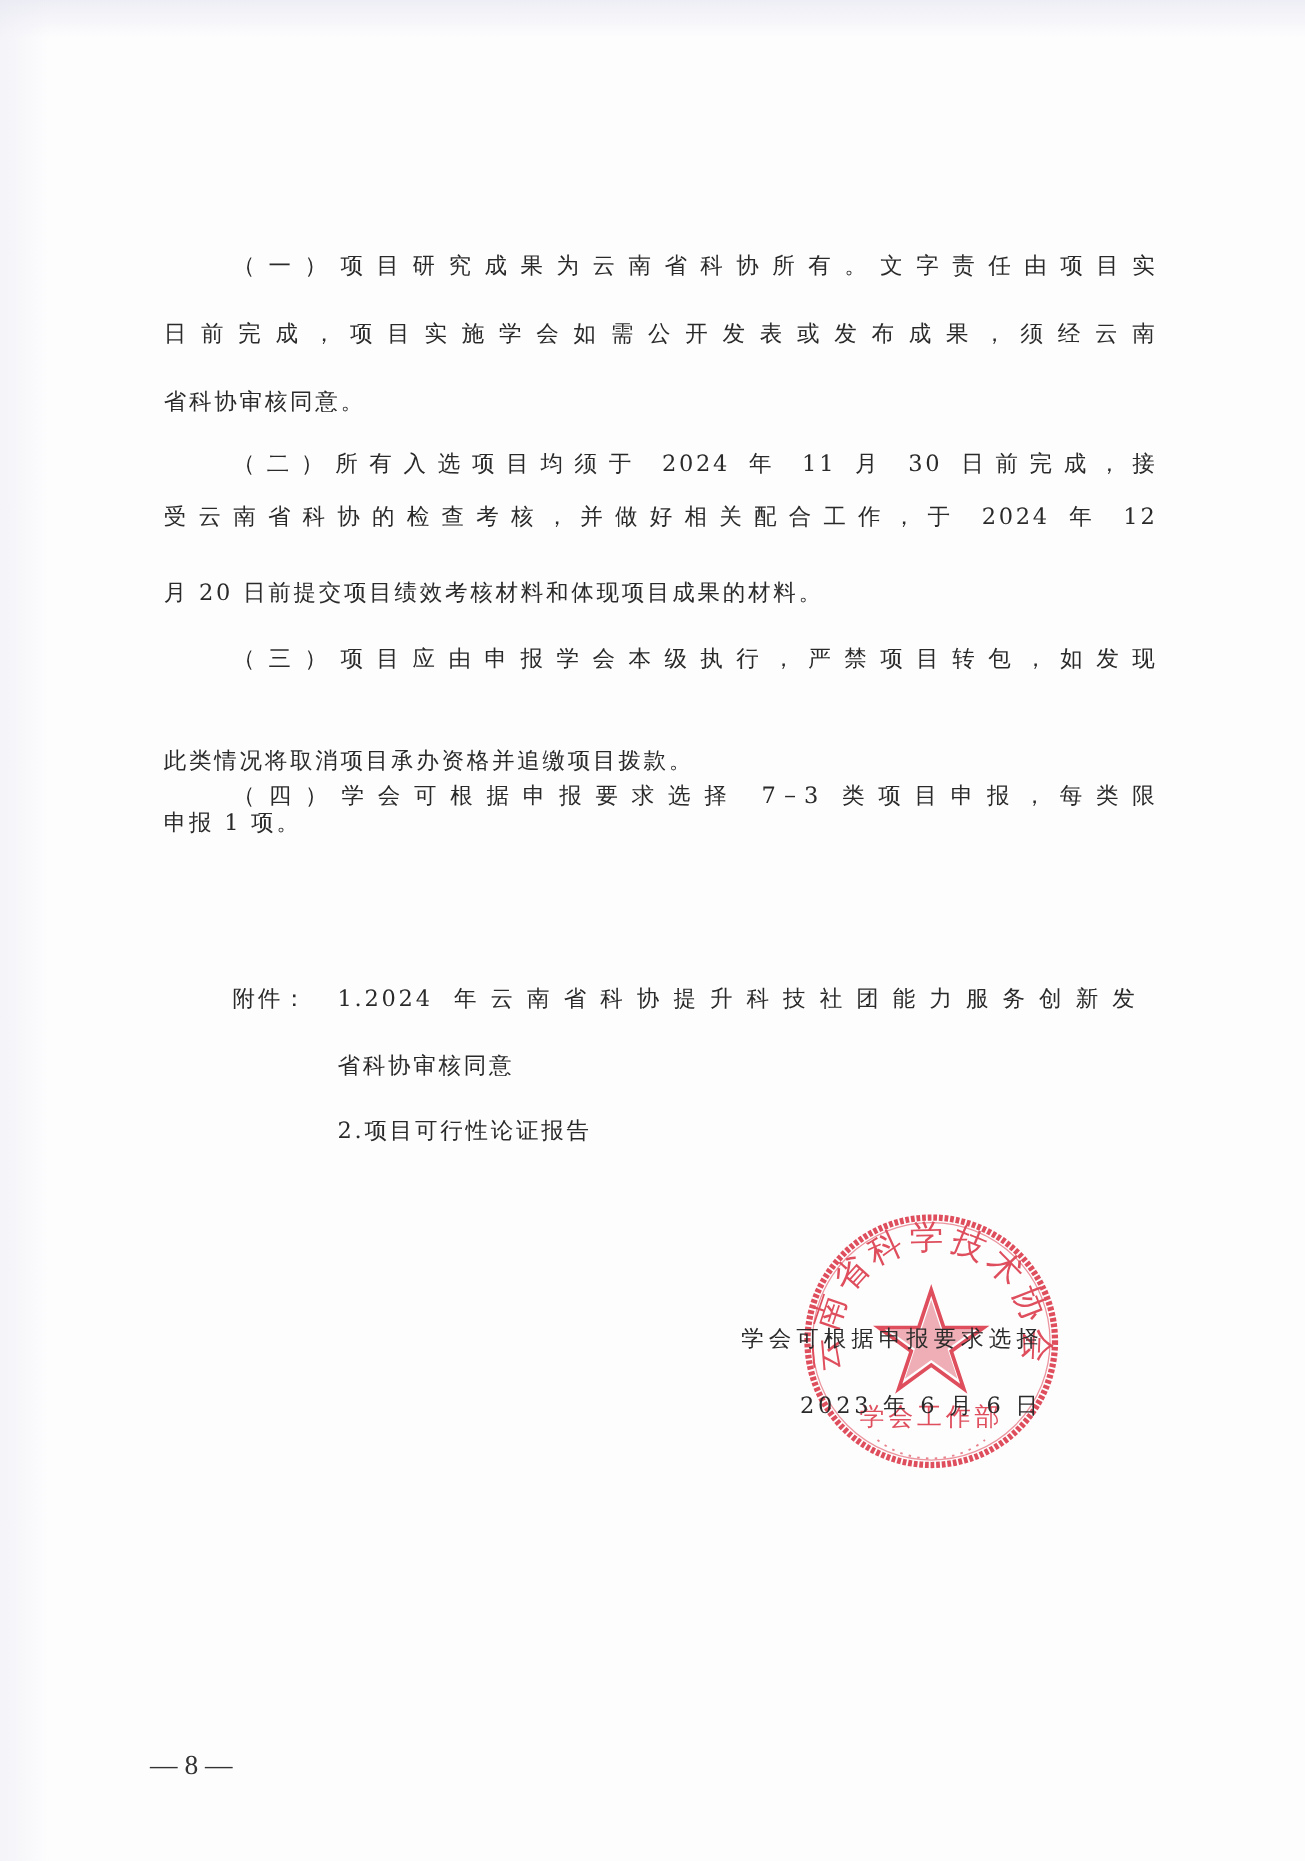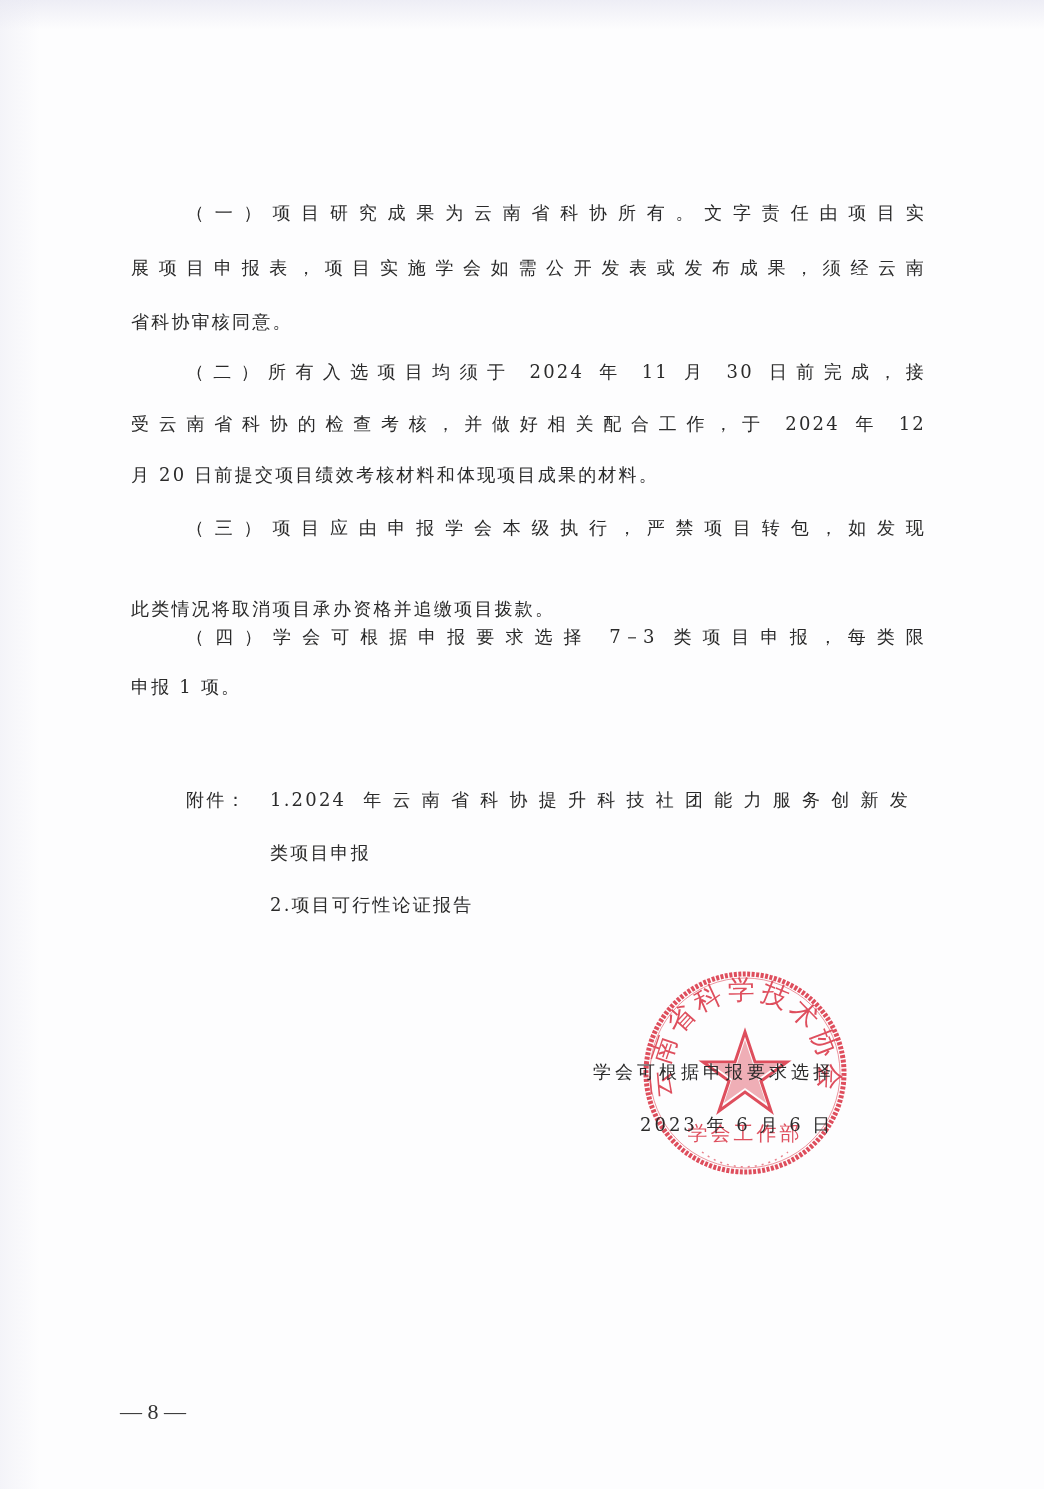--- a/index.html
+++ b/index.html
@@ -70,44 +70,44 @@
     .stamp svg { width: 100%; height: 100%; }
   </style>
 </head>
 <body>
 
 <div class="scan-shade"></div>
 <div class="scan-shade-left"></div>
 
 <div>
   <div class="line para-first justify" style="top:198px;width:740px;">（一）项目研究成果为云南省科协所有。文字责任由项目实</div>
-  <div class="line para-cont justify" style="top:253px;">展项目申报表，项目实施学会如需公开发表或发布成果，须经云南</div>
+  <div class="line para-cont justify" style="top:253px;">日前完成，项目实施学会如需公开发表或发布成果，须经云南</div>
   <div class="line para-cont" style="top:307px;">省科协审核同意。</div>
 </div>
 
 <div>
   <div class="line para-first justify" style="top:357px;width:740px;">（二）所有入选项目均须于 2024 年 11 月 30 日前完成，接</div>
-  <div class="line para-cont justify" style="top:409px;">受云南省科协的检查考核，并做好相关配合工作，于 2024 年 12</div>
+  <div class="line para-cont justify" style="top:399px;">受云南省科协的检查考核，并做好相关配合工作，于 2024 年 12</div>
   <div class="line para-cont" style="top:460px;">月 20 日前提交项目绩效考核材料和体现项目成果的材料。</div>
 </div>
 
 <div>
   <div class="line para-first justify" style="top:513px;width:740px;">（三）项目应由申报学会本级执行，严禁项目转包，如发现</div>
   <div class="line para-cont" style="top:594px;">此类情况将取消项目承办资格并追缴项目拨款。</div>
 </div>
 
 <div>
   <div class="line para-first justify" style="top:622px;width:740px;">（四）学会可根据申报要求选择 7－3 类项目申报，每类限</div>
-  <div class="line para-cont" style="top:672px;">申报 1 项。</div>
+  <div class="line para-cont" style="top:644px;">申报 1 项。</div>
 </div>
 
 <div>
   <div class="line att-label" style="top:785px;">附件：</div>
   <div class="line att-item" style="top:785px;width:640px;text-align:justify;text-align-last:justify;">1.2024 年云南省科协提升科技社团能力服务创新发</div>
-  <div class="line att-item" style="top:838px;">类项目申报</div>
+  <div class="line att-item" style="top:838px;">省科协审核同意</div>
   <div class="line att-item" style="top:890px;">2.项目可行性论证报告</div>
 </div>
 
 <div class="stamp">
   <svg viewBox="0 0 206 206" xmlns="http://www.w3.org/2000/svg">
     <defs>
       <path id="sealArc" d="M 32 132 A 76 76 0 1 1 174 132" fill="none"></path>
       <path id="sealArcBottom" d="M 58 140 A 52 52 0 0 0 148 140" fill="none"></path>
     </defs>
     <circle cx="103" cy="103" r="99" fill="none" stroke="#d8283a" stroke-width="5" stroke-dasharray="3 1.5"></circle>

